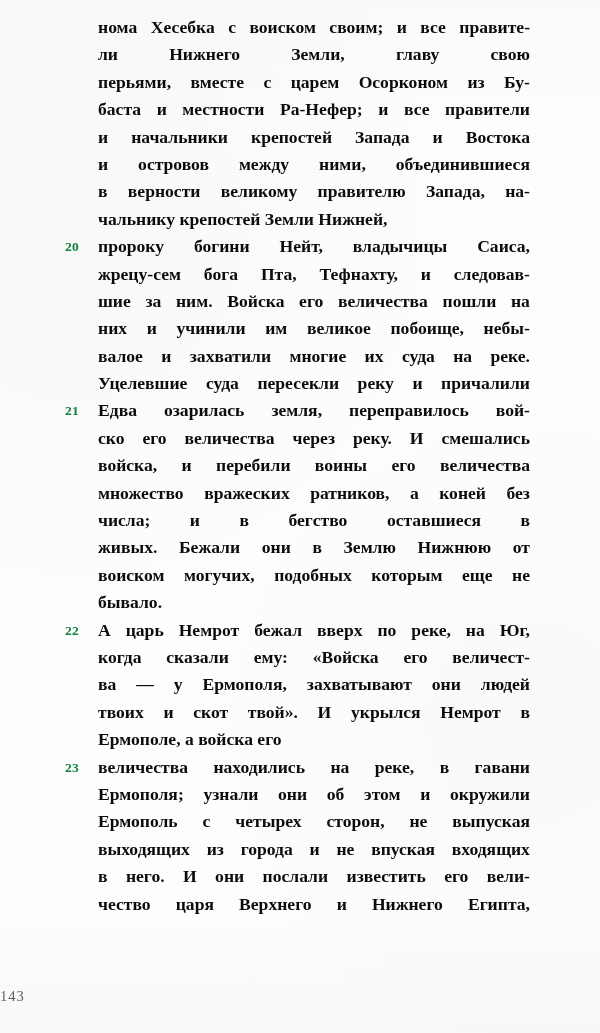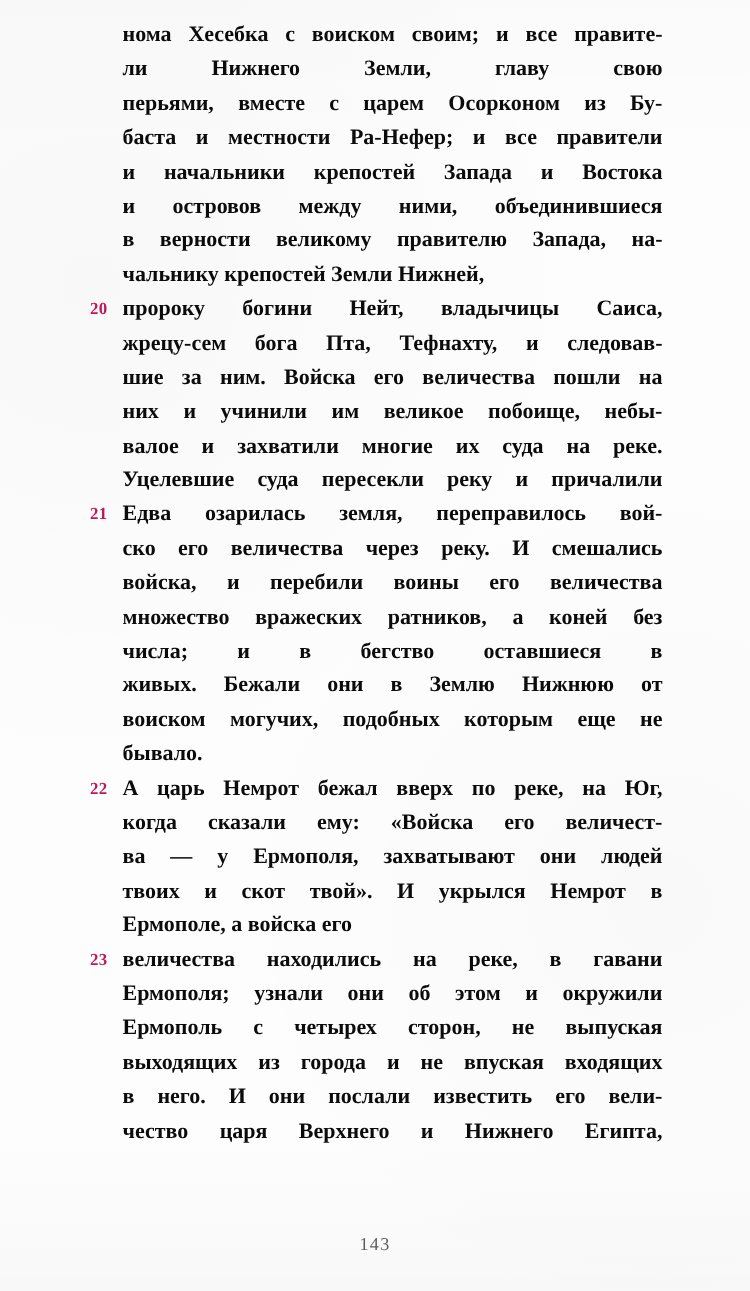--- a/index.html
+++ b/index.html
@@ -48,25 +48,25 @@
   .line-row {
     position: relative;
     height: 27.4px;
   }
 
   .verse-num {
     position: absolute;
     left: 0px;
     top: 6px;
     width: 28px;
-    text-align: right;
+    text-align: center;
     font-size: 13.5px;
     font-weight: 700;
     letter-spacing: 0.2px;
-    color: #be185d;
+    color: #15803d;
     font-family: "Liberation Serif", "DejaVu Serif", serif;
   }
 
   .line-text {
     position: absolute;
     left: 40px;
     top: 0;
     width: 432px;
     height: 27.4px;
     line-height: 27.4px;
@@ -88,21 +88,20 @@
   .line-text .w {
     display: inline-block;
     white-space: pre;
   }
 
   #page-number {
     position: absolute;
     left: 0;
     top: 988px;
     width: 600px;
-    text-align: center;
     font-size: 14.5px;
     font-weight: 400;
     color: #3c3c3c;
     letter-spacing: 1px;
     font-family: "Liberation Serif", "DejaVu Serif", serif;
     opacity: 0.82;
   }
 </style>
 </head>
 <body>

